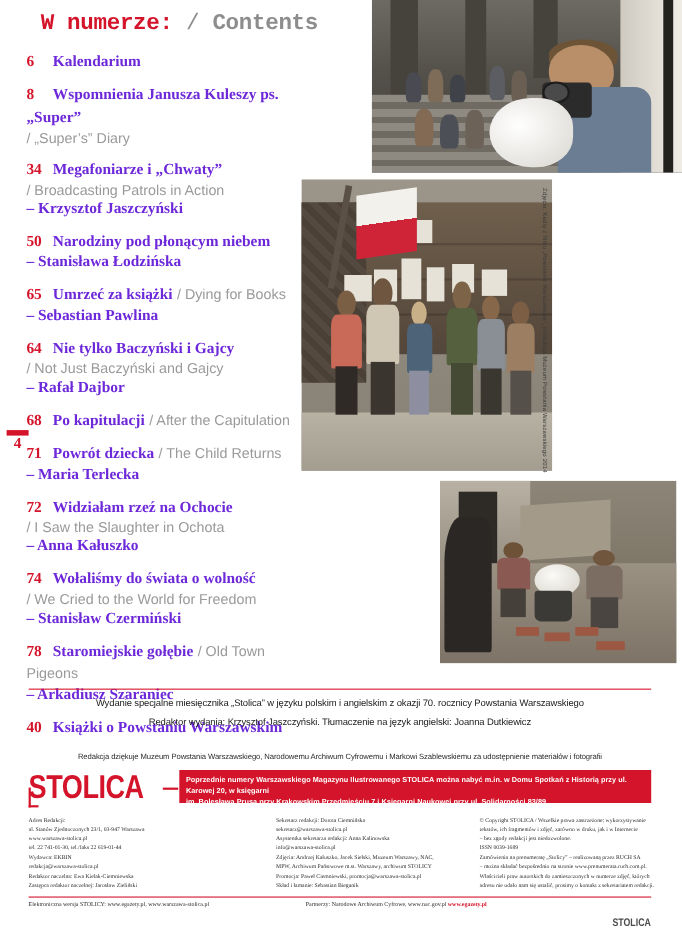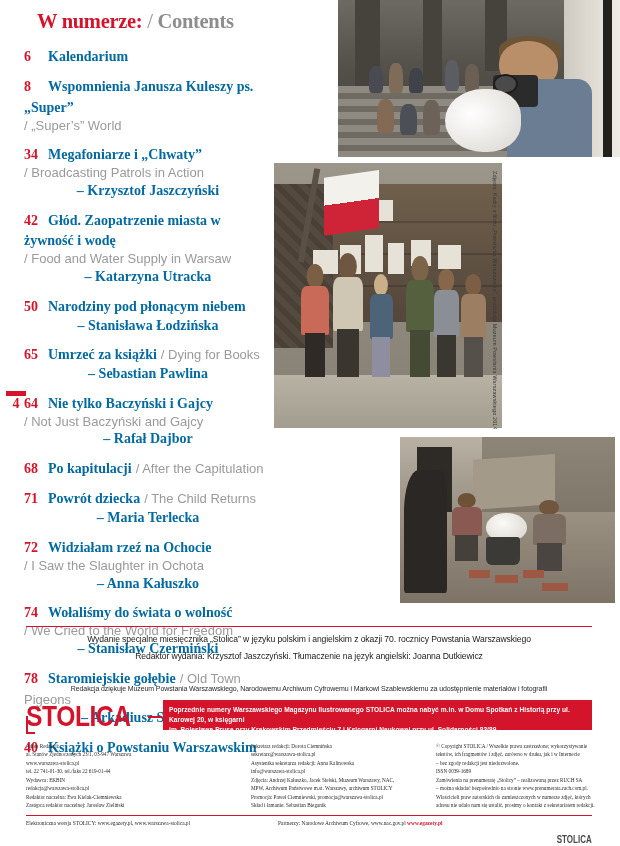--- a/index.html
+++ b/index.html
@@ -7,44 +7,43 @@
     width: 620px; height: 846px;
     background: #ffffff;
     font-family: "Liberation Serif", serif;
     overflow: hidden;
   }
   .page { position: relative; width: 620px; height: 846px; background: #fff; }
 
   
   .header {
     position: absolute; left: 37px; top: 10px;
-    font-family: Liberation Serif, serif;
+    font-family: Liberation Mono, monospace;
     font-weight: bold; font-size: 20.5px; letter-spacing: -0.3px;
     white-space: nowrap;
   }
   .header .pl { color: #d4142a; }
   .header .sep { color: #8d8d8d; font-weight: normal; }
   .header .en { color: #8d8d8d; }
 
   
   .contents {
     position: absolute; left: 24px; top: 46px;
     width: 248px;
   }
   .entry { margin-bottom: 9.5px; line-height: 1.30; }
   .num {
     color: #d4142a;
     font-family: "Liberation Serif", serif;
     font-weight: bold; font-size: 14px;
     display: inline-block; width: 24px;
   }
   .pltxt {
-    color: #0369a1; font-weight: bold; font-size: 14px;
+    color: #6d28d9; font-weight: bold; font-size: 14px;
     font-family: "Liberation Serif", serif;
-    text-align: center;
   }
   .entxt {
     color: #9a9a9a; font-weight: normal; font-size: 13px;
     font-family: "Liberation Sans", sans-serif;
   }
   .cont-indent { display: block; padding-left: 0; }
 
   
   .page-marker {
     position: absolute; left: 6px; top: 391px;
@@ -197,34 +196,29 @@
   </div>
 
   <div class="contents">
 
     <div class="entry">
       <span class="num">6</span><span class="pltxt">Kalendarium</span>
     </div>
 
     <div class="entry">
       <span class="num">8</span><span class="pltxt">Wspomnienia Janusza Kuleszy ps. „Super”</span>
-      <span class="entxt cont-indent">/ „Super’s” World</span>
+      <span class="entxt cont-indent">/ „Super’s” Diary</span>
     </div>
 
     <div class="entry">
       <span class="num">34</span><span class="pltxt">Megafoniarze i „Chwaty”</span>
       <span class="entxt cont-indent">/ Broadcasting Patrols in Action</span>
       <span class="pltxt cont-indent">– Krzysztof Jaszczyński</span>
     </div>
 
-    <div class="entry">
-      <span class="num">42</span><span class="pltxt">Głód. Zaopatrzenie miasta w żywność i wodę</span>
-      <span class="entxt cont-indent">/ Food and Water Supply in Warsaw</span>
-      <span class="pltxt cont-indent">– Katarzyna Utracka</span>
-    </div>
 
     <div class="entry">
       <span class="num">50</span><span class="pltxt">Narodziny pod płonącym niebem</span>
       <span class="pltxt cont-indent">– Stanisława Łodzińska</span>
     </div>
 
     <div class="entry">
       <span class="num">65</span><span class="pltxt">Umrzeć za książki</span>
       <span class="entxt">/ Dying for Books</span>
       <span class="pltxt cont-indent">– Sebastian Pawlina</span>

